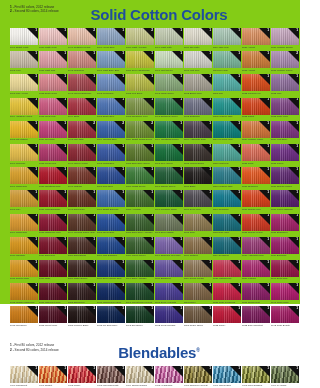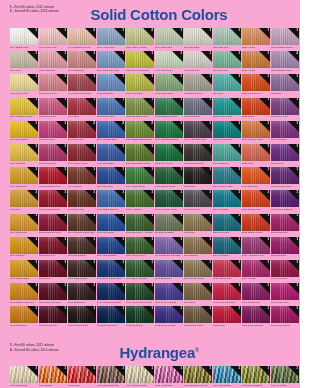--- a/index.html
+++ b/index.html
@@ -7,21 +7,21 @@
   html, body {
     margin: 0; padding: 0;
     background: #ffffff;
   }
   body {
     width: 300px; height: 388px;
     font-family: "Liberation Sans", sans-serif;
     overflow: hidden;
     position: relative;
   }
-  .page { width: 300px; height: 388px; position: relative; background: #f9a8d4; }
+  .page { width: 300px; height: 304px; position: relative; background: #84cc16; }
 
   
   .section-head {
     position: relative;
     height: 28px;
     padding: 0;
   }
   .legend {
     position: absolute;
     left: 10px; top: 5px;
@@ -1607,21 +1607,21 @@
       </div>
     </div>
 
   <div class="spacer-mid"></div>
 
   <div class="section-head">
     <div class="legend">
       <span class="ln"><span class="num">1</span> <span>- First 80 colors, 2012 release</span></span>
       <span class="ln"><span class="num">2</span> <span>- Second 80 colors, 2014 release</span></span>
     </div>
-    <div class="section-title"><span>Hydrangea</span><span class="reg">®</span></div>
+    <div class="section-title"><span>Blendables</span><span class="reg">®</span></div>
   </div>
 
   <div class="grid" id="grid-blendables">
       <div class="row">
         <div class="cell">
           <div class="chip varieg" style="background: rgb(227, 214, 180);">
             <div class="vg" style="background: linear-gradient(100deg, rgb(239, 230, 204) 0%, rgb(239, 230, 204) 6.3%, rgb(216, 196, 156) 6.3%, rgb(216, 196, 156) 12.5%, rgb(243, 236, 216) 12.5%, rgb(243, 236, 216) 18.8%, rgb(203, 182, 141) 18.8%, rgb(203, 182, 141) 25%, rgb(239, 230, 204) 25%, rgb(239, 230, 204) 31.3%, rgb(216, 196, 156) 31.3%, rgb(216, 196, 156) 37.5%, rgb(243, 236, 216) 37.5%, rgb(243, 236, 216) 43.8%, rgb(203, 182, 141) 43.8%, rgb(203, 182, 141) 50%, rgb(239, 230, 204) 50%, rgb(239, 230, 204) 56.3%, rgb(216, 196, 156) 56.3%, rgb(216, 196, 156) 62.5%, rgb(243, 236, 216) 62.5%, rgb(243, 236, 216) 68.8%, rgb(203, 182, 141) 68.8%, rgb(203, 182, 141) 75%, rgb(239, 230, 204) 75%, rgb(239, 230, 204) 81.3%, rgb(216, 196, 156) 81.3%, rgb(216, 196, 156) 87.5%, rgb(243, 236, 216) 87.5%, rgb(243, 236, 216) 93.8%, rgb(203, 182, 141) 93.8%, rgb(203, 182, 141) 100%);"></div>
             <div class="threads"></div>
             <div class="sheen"></div>
             <div class="flag">

